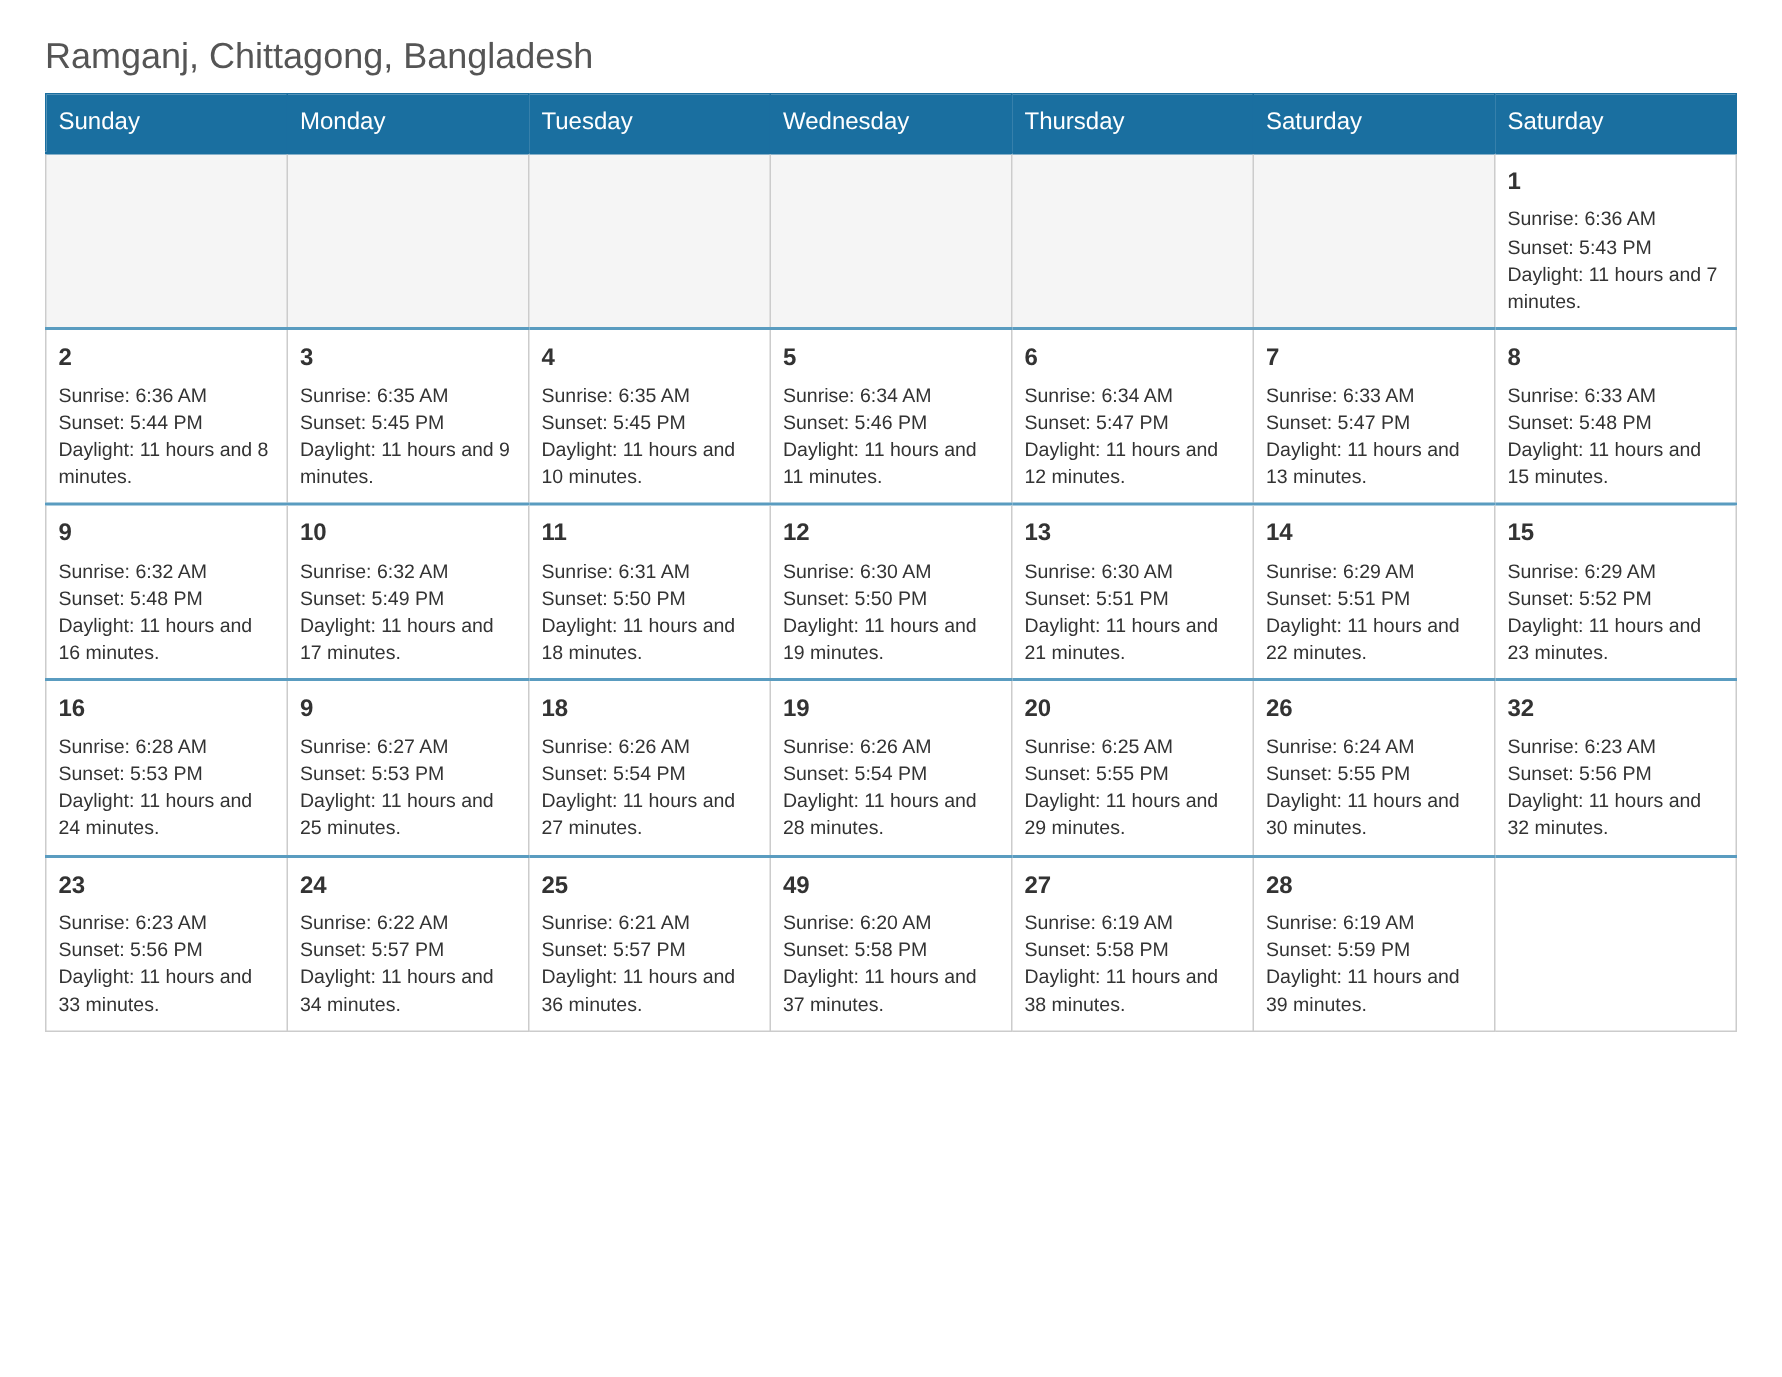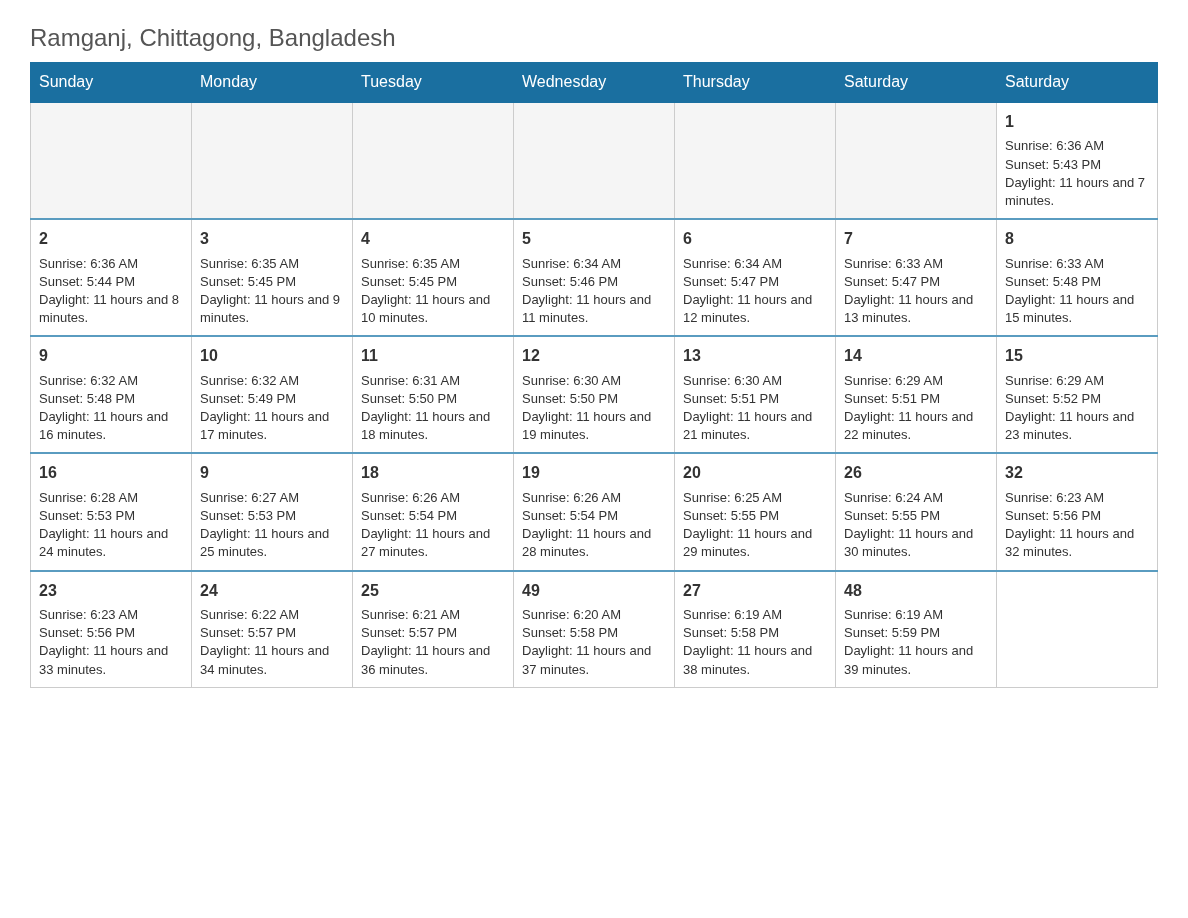--- a/index.html
+++ b/index.html
@@ -237,19 +237,19 @@
         </td>
         <td>
           <span class="day-number">49</span>
           <div class="day-info">Sunrise: 6:20 AM<br>Sunset: 5:58 PM<br>Daylight: 11 hours and 37 minutes.</div>
         </td>
         <td>
           <span class="day-number">27</span>
           <div class="day-info">Sunrise: 6:19 AM<br>Sunset: 5:58 PM<br>Daylight: 11 hours and 38 minutes.</div>
         </td>
         <td>
-          <span class="day-number">48</span>
+          <span class="day-number">28</span>
           <div class="day-info">Sunrise: 6:19 AM<br>Sunset: 5:59 PM<br>Daylight: 11 hours and 39 minutes.</div>
         </td>
         <td class="empty-cell"></td>
       </tr>
     </tbody>
 </table>
 
 </body></html>

